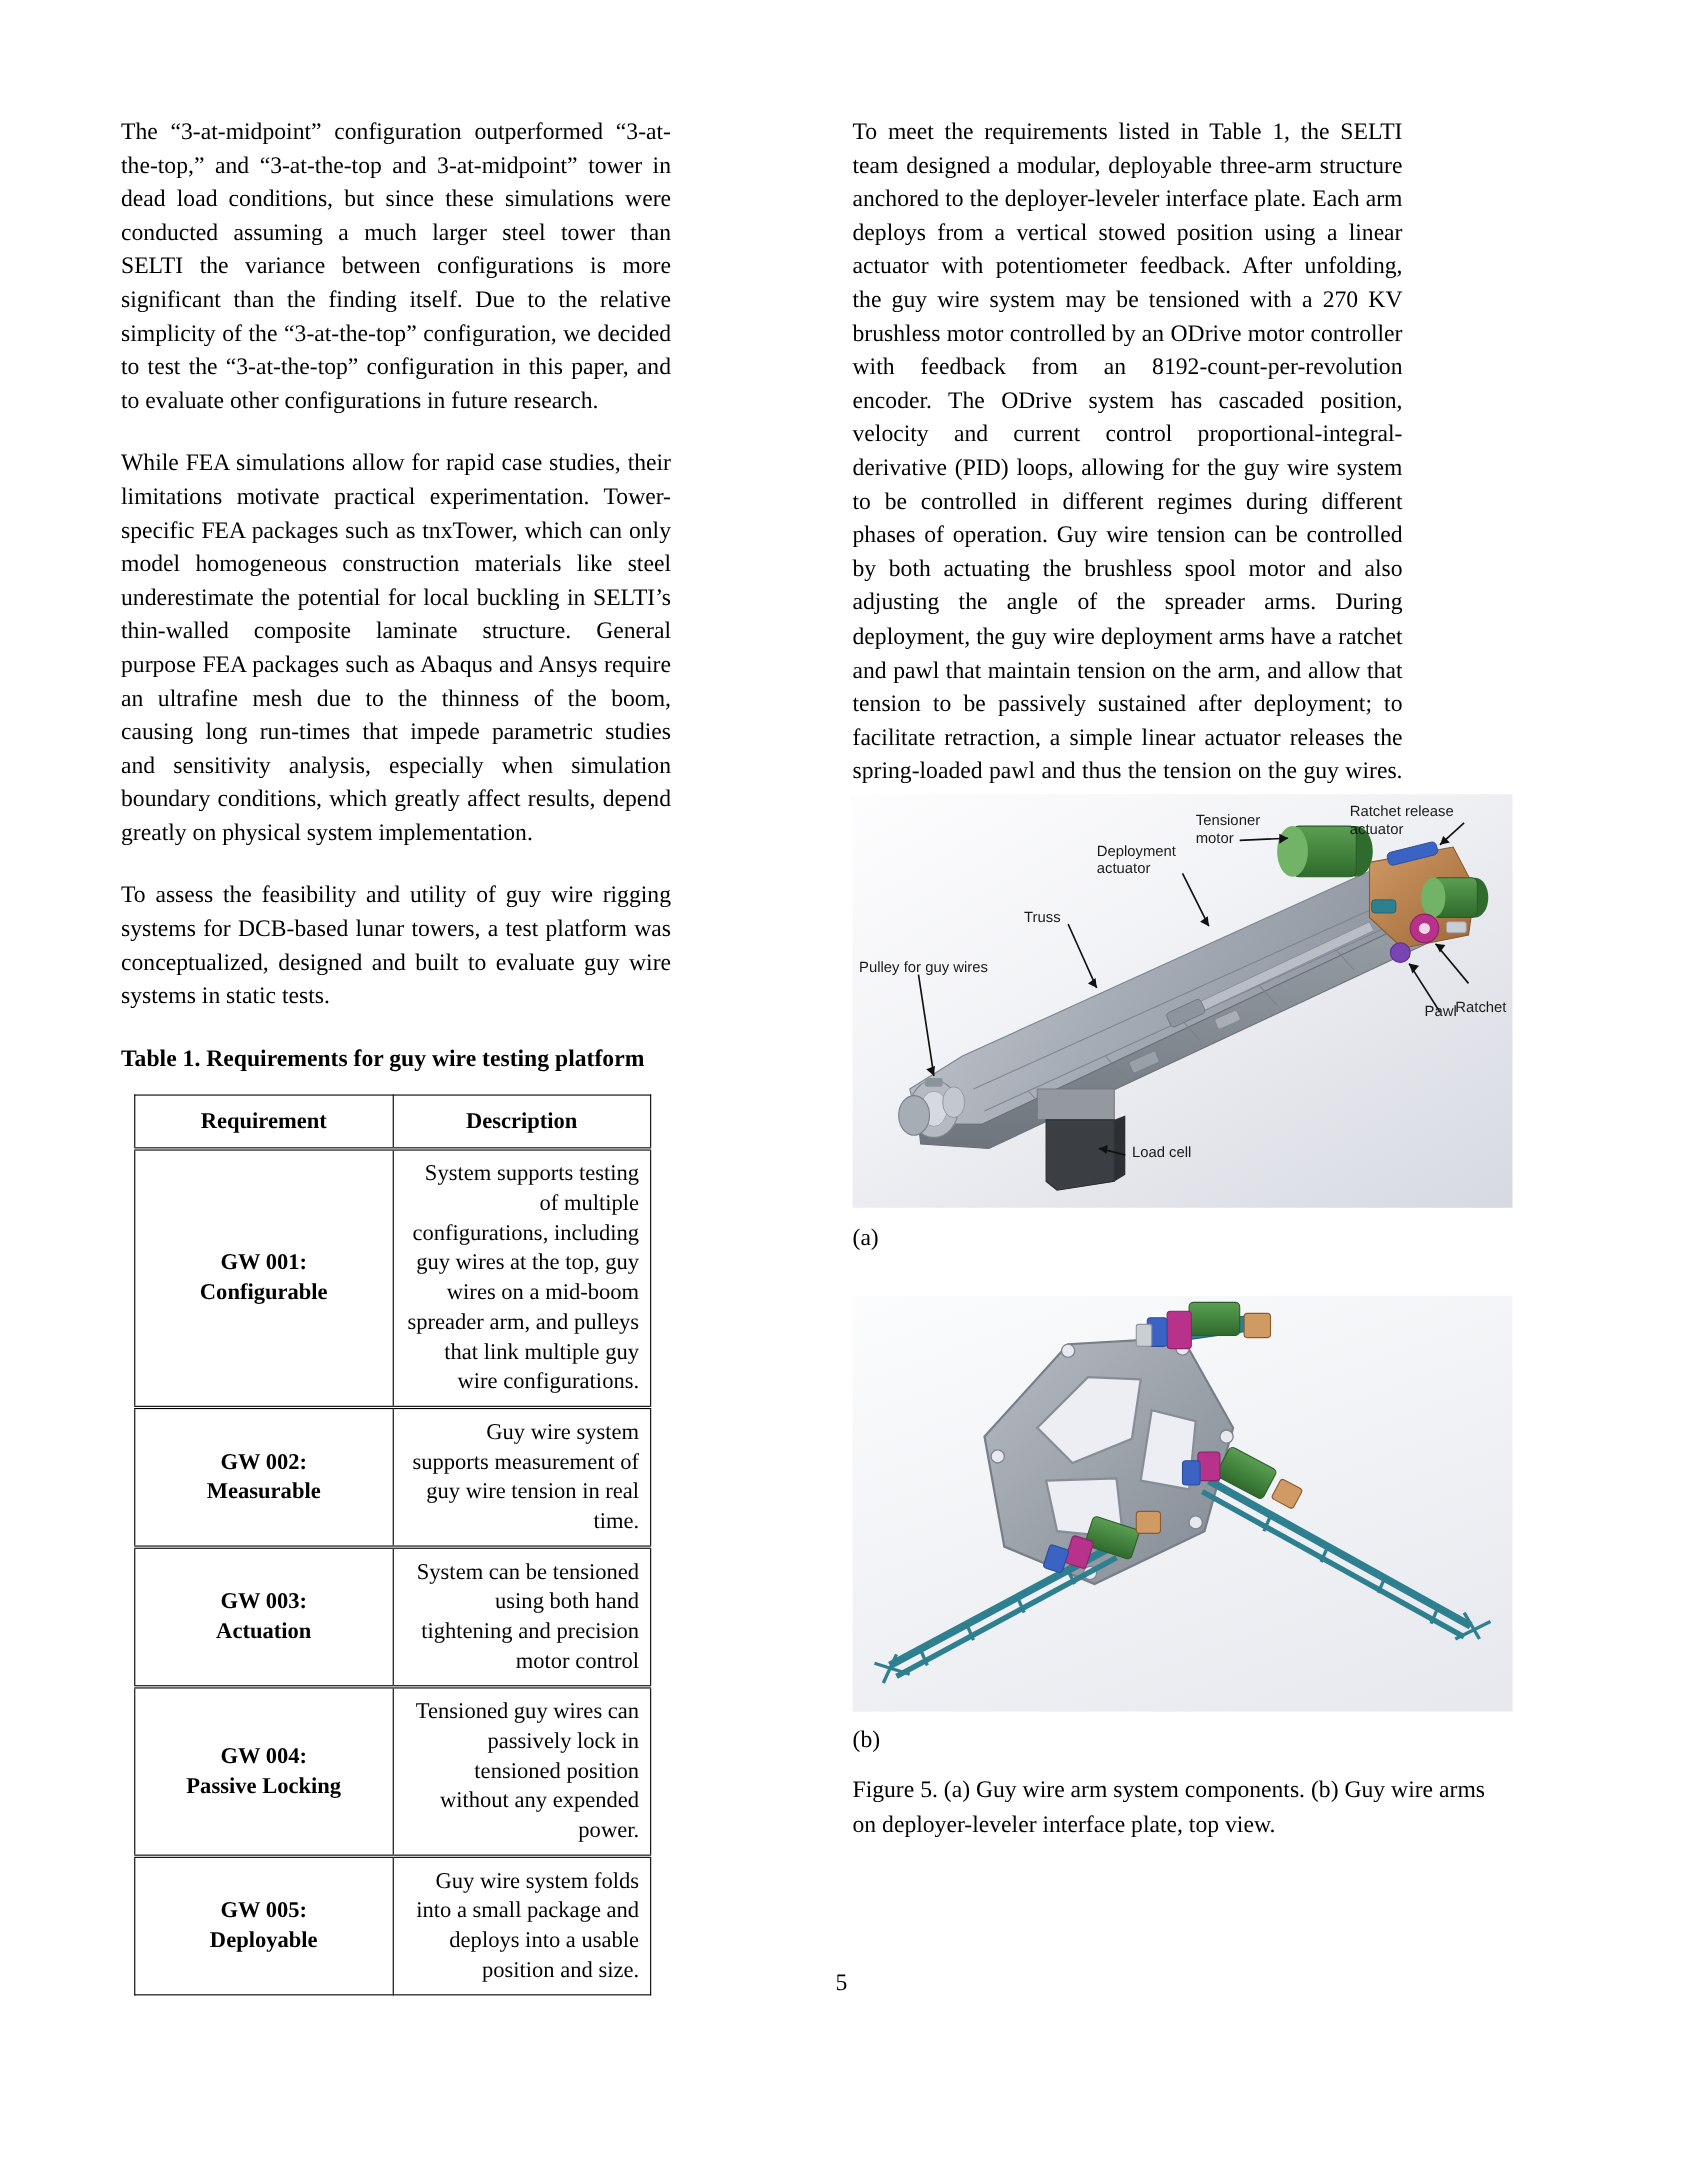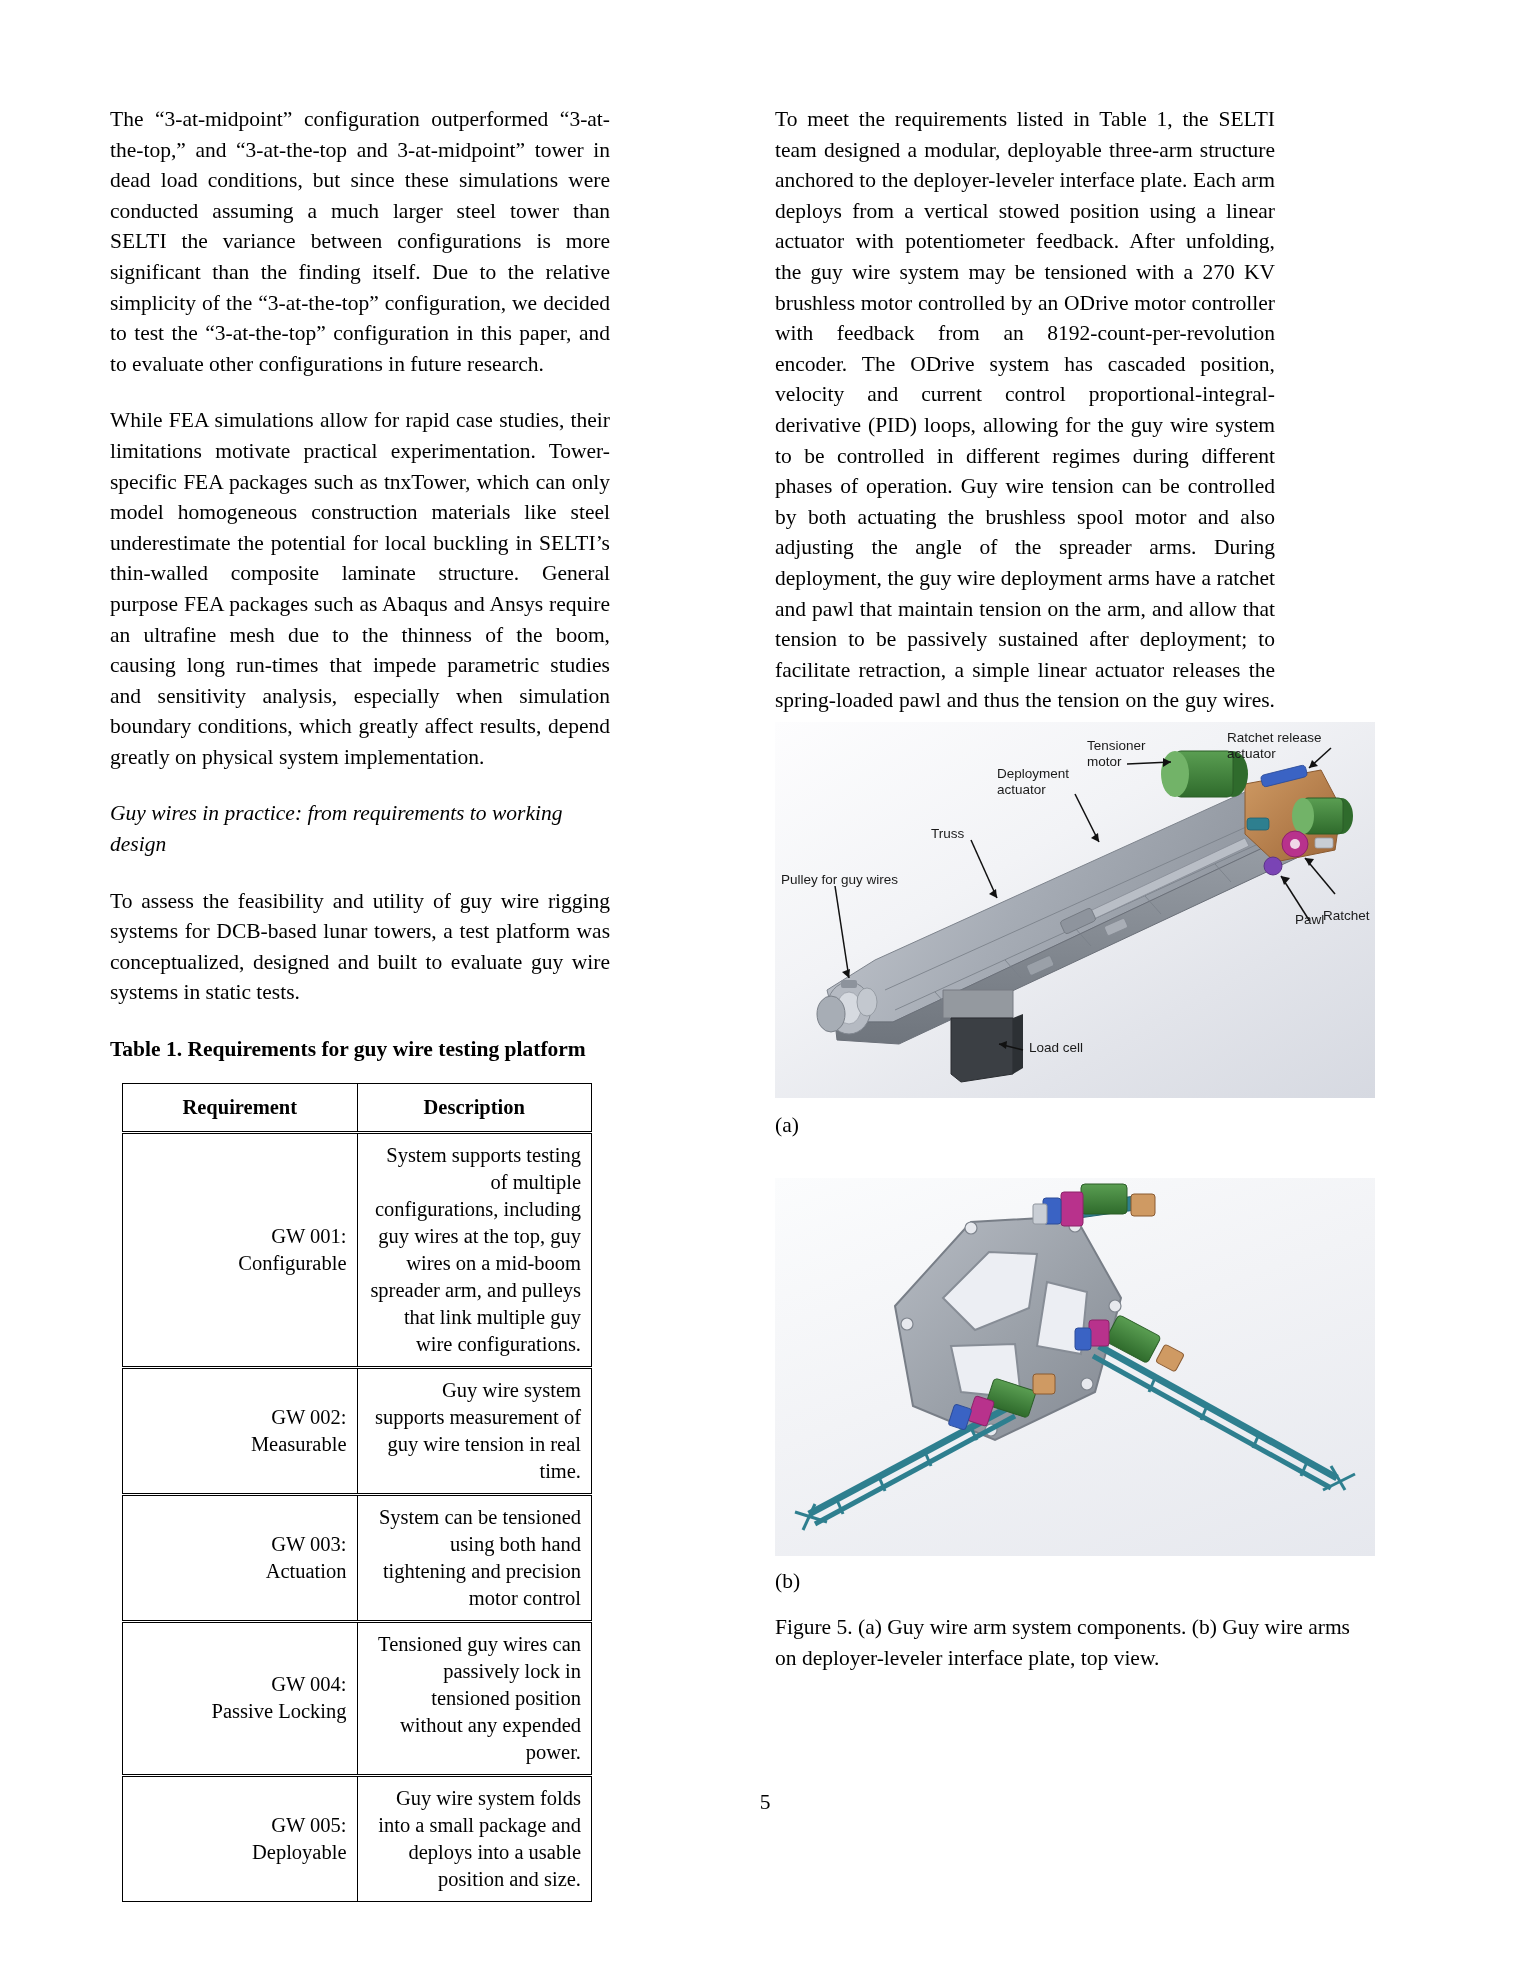--- a/index.html
+++ b/index.html
@@ -65,21 +65,22 @@
     font-weight:bold;
     text-align:center;
     padding:10px 8px;
     border-bottom:3px double #000;
   }
   table.req tr.sep td{
     border-top:3px double #000;
   }
   td.req-name{
     width:148px;
-    text-align:right;
+    text-align:center;
+    font-weight:bold;
   }
   td.req-desc{
     text-align:right;
   }
 
   
   .fig-box{
     position:absolute;
     border:0;
     overflow:hidden;
@@ -145,21 +146,20 @@
 </head>
 <body>
 
 <div class="page">
 
   <div class="col col-left">
 
     <p class="body">The “3-at-midpoint” configuration outperformed “3-at-the-top,” and “3-at-the-top and 3-at-midpoint” tower in dead load conditions, but since these simulations were conducted assuming a much larger steel tower than SELTI the variance between configurations is more significant than the finding itself. Due to the relative simplicity of the “3-at-the-top” configuration, we decided to test the “3-at-the-top” configuration in this paper, and to evaluate other configurations in future research.</p>
     <p class="body">While FEA simulations allow for rapid case studies, their limitations motivate practical experimentation. Tower-specific FEA packages such as tnxTower, which can only model homogeneous construction materials like steel underestimate the potential for local buckling in SELTI’s thin-walled composite laminate structure. General purpose FEA packages such as Abaqus and Ansys require an ultrafine mesh due to the thinness of the boom, causing long run-times that impede parametric studies and sensitivity analysis, especially when simulation boundary conditions, which greatly affect results, depend greatly on physical system implementation.</p>
 
-    <div class="sec-italic">Guy wires in practice: from requirements to working design</div>
 
     <p class="body">To assess the feasibility and utility of guy wire rigging systems for DCB-based lunar towers, a test platform was conceptualized, designed and built to evaluate guy wire systems in static tests.</p>
 
     <div class="table-caption">Table 1. Requirements for guy wire testing platform</div>
 
     <table class="req">
       <thead>
         <tr>
           <th class="req-name">Requirement</th>
           <th class="req-desc">Description</th>

